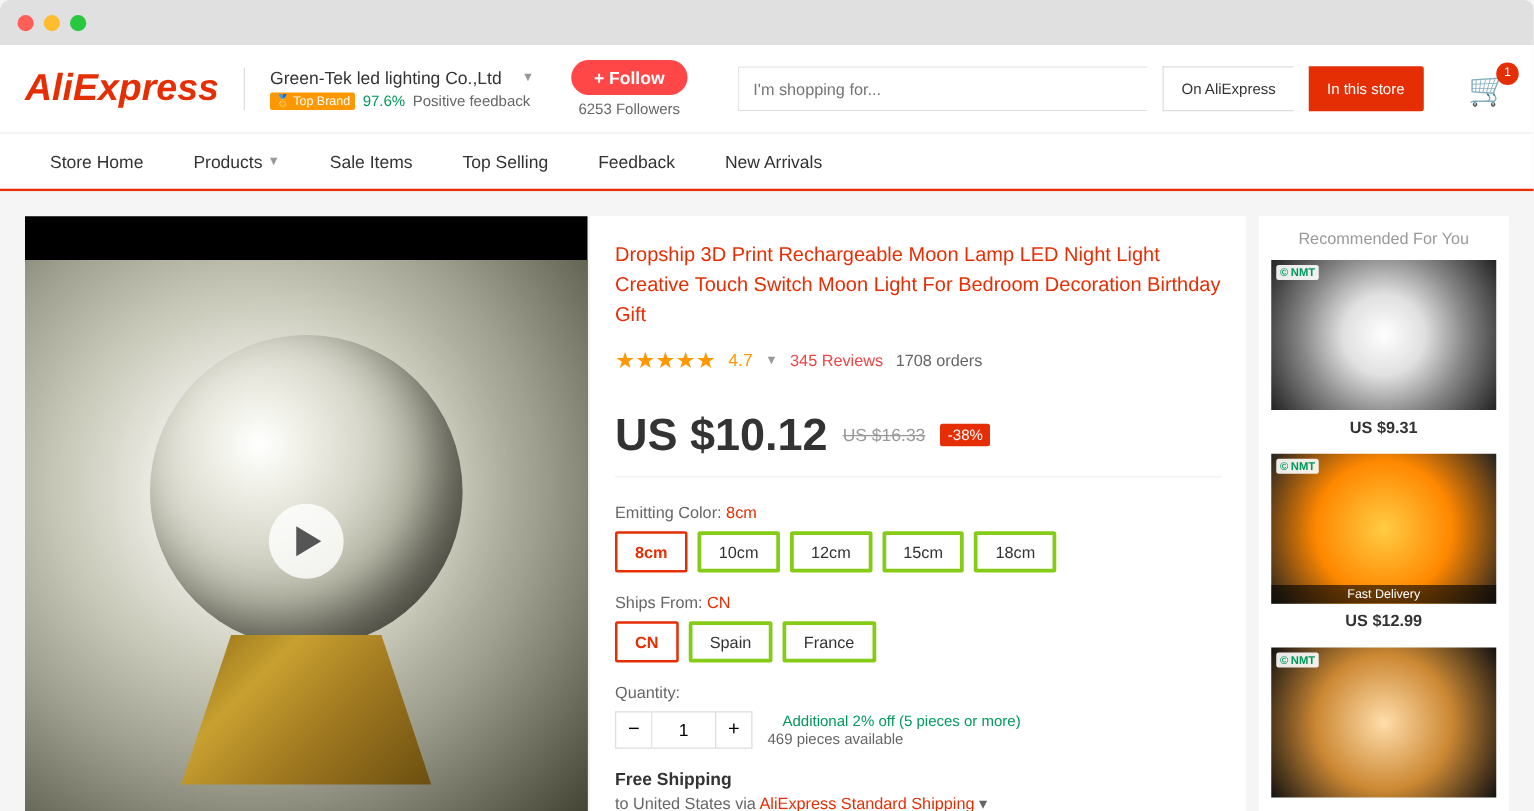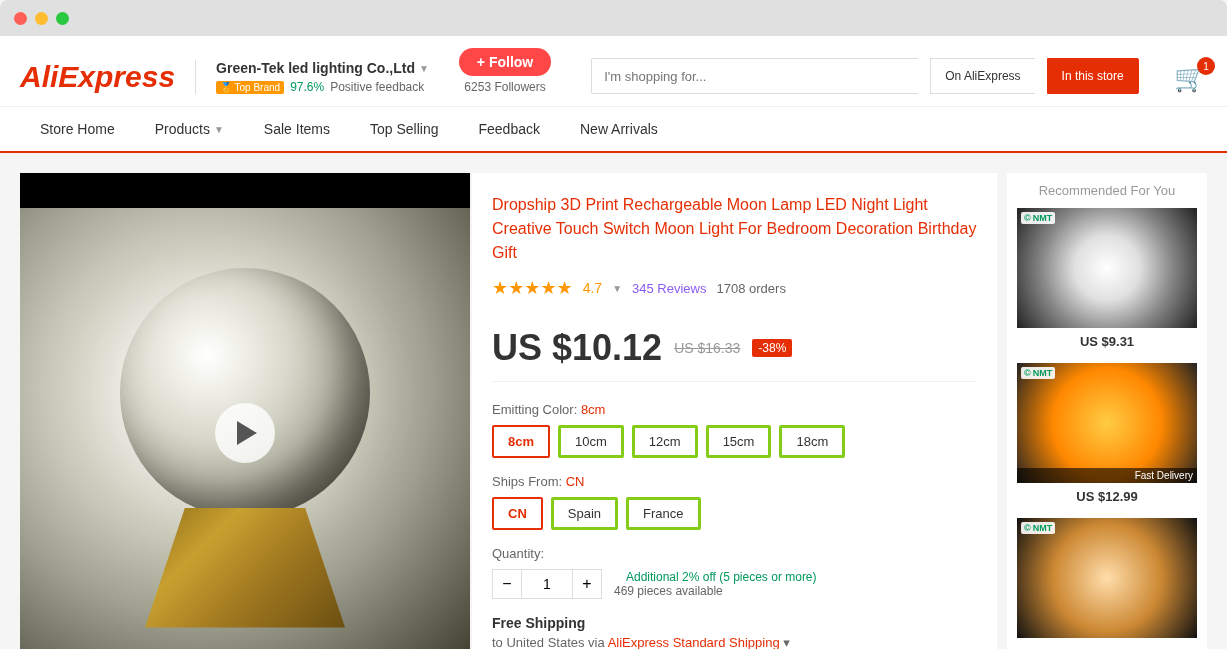--- a/index.html
+++ b/index.html
@@ -18,46 +18,46 @@
     .dot { width: 13px; height: 13px; border-radius: 50%; }
     .dot-red { background: #ff5f57; }
     .dot-yellow { background: #febc2e; }
     .dot-green { background: #28c840; }
 
     
     .header {
       background: #fff;
       padding: 12px 20px;
       display: flex;
-      align-items: flex-end;
+      align-items: center;
       gap: 20px;
       border-bottom: 1px solid #eee;
     }
     .logo {
       color: #e62e04;
       font-size: 30px;
       font-weight: bold;
       font-style: italic;
       flex-shrink: 0;
     }
     .store-info {
       display: flex;
       flex-direction: column;
       gap: 4px;
       border-left: 1px solid #ddd;
       padding-left: 20px;
       min-width: 180px;
     }
     .store-name {
       font-size: 14px;
-      font-weight: bold;
-      color: #333;
-      display: flex;
-      align-items: center;
-      gap: 4px;
+      font-weight: normal;
+      color: #333;
+      display: flex;
+      align-items: center;
+      gap: 16px;
     }
     .store-name .arrow { color: #999; font-size: 10px; }
     .store-meta {
       display: flex;
       align-items: center;
       gap: 6px;
       font-size: 12px;
       color: #666;
     }
     .top-brand-badge {
@@ -258,21 +258,21 @@
     }
     .rating-row {
       display: flex;
       align-items: center;
       gap: 10px;
       margin-bottom: 16px;
     }
     .stars { color: #ff9800; font-size: 18px; }
     .rating-score { color: #ff9800; font-size: 14px; }
     .chevron-down { color: #999; font-size: 10px; }
-    .reviews-text { color: #8b5cf6; font-size: 13px; }
+    .reviews-text { color: #ef4444; font-size: 13px; }
     .orders-text { color: #666; font-size: 13px; }
 
     .price-row {
       display: flex;
       align-items: center;
       gap: 12px;
       margin-bottom: 20px;
       padding: 12px 0;
       border-bottom: 1px solid #f0f0f0;
     }
@@ -438,21 +438,21 @@
     }
     .fast-delivery-badge {
       position: absolute;
       bottom: 0;
       left: 0;
       right: 0;
       background: rgba(0,0,0,0.6);
       color: #fff;
       font-size: 10px;
       padding: 2px 4px;
-      text-align: right;
+      text-align: center;
     }
     .rec-price {
       font-size: 13px;
       font-weight: bold;
       color: #333;
       text-align: center;
     }
   </style>
 </head>
 <body>

